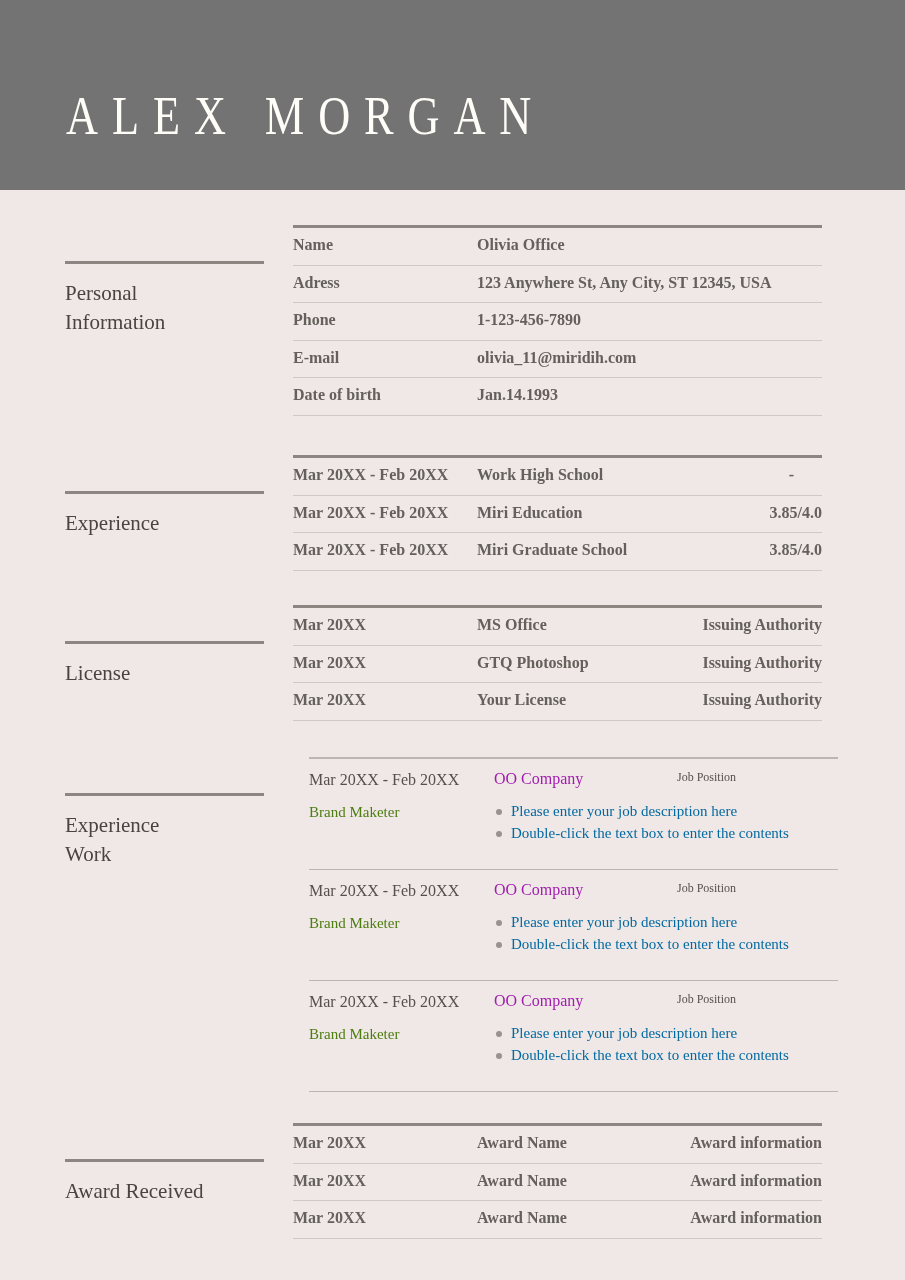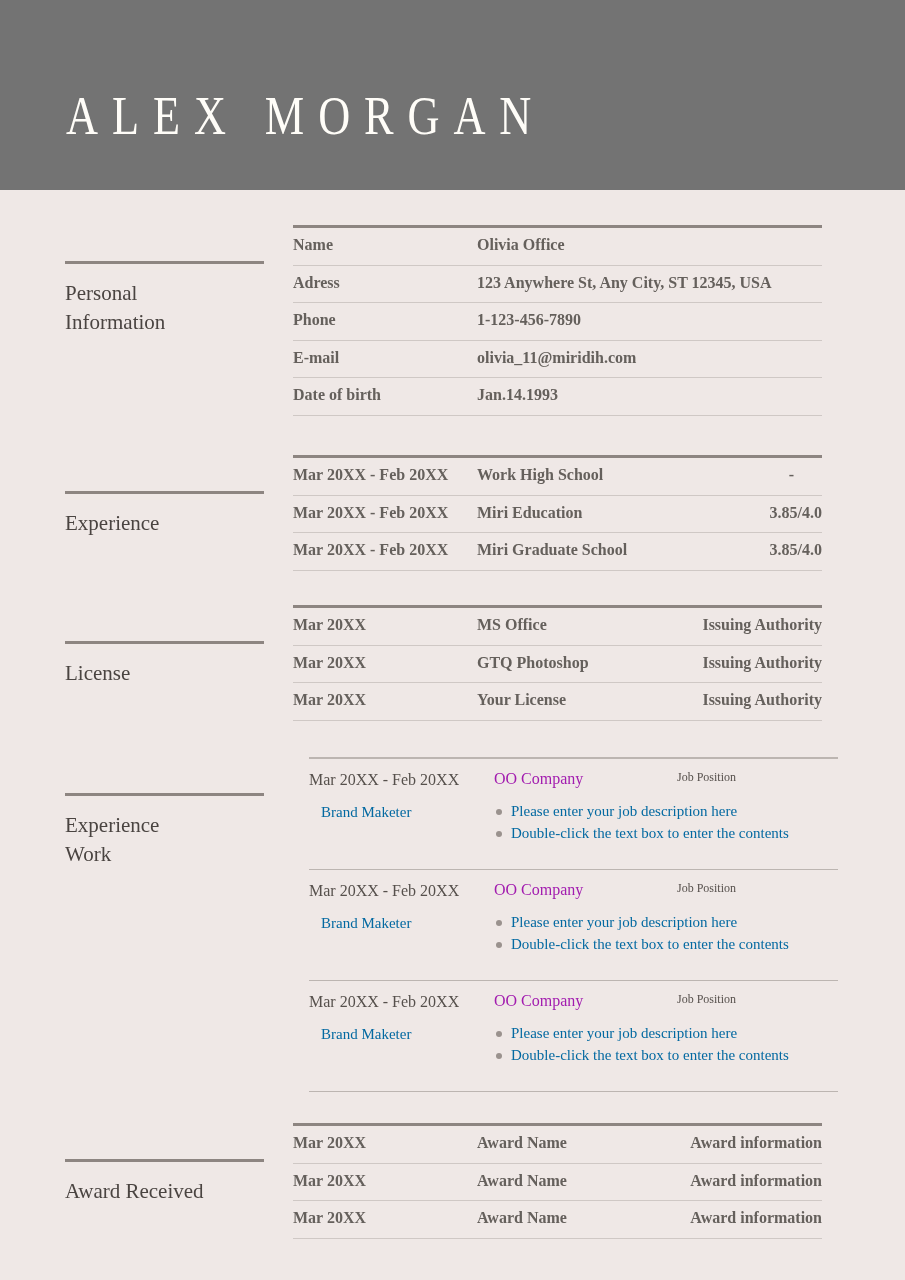--- a/index.html
+++ b/index.html
@@ -52,21 +52,21 @@
     .c3.center { right: 28px; }
     .work-right {
       position: absolute; left: 309px; top: 0; width: 529px;
       border-top: 2px solid #bcb5b1;
     }
     .work-item {
       position: relative; height: 111px;
       border-bottom: 1.5px solid #bcb5b1;
     }
     .work-date { position: absolute; left: 0; top: 12px; font-size: 16px; color: #56504c; white-space: nowrap; }
-    .work-role { position: absolute; left: 12px; top: 45px; font-size: 15px; color: #0369a1; white-space: nowrap; }
+    .work-role { position: absolute; left: 0; top: 45px; font-size: 15px; color: #4d7c0f; white-space: nowrap; }
     .work-company { position: absolute; left: 185px; top: 11px; font-size: 16px; color: #a21caf; white-space: nowrap; }
     .work-position { position: absolute; left: 368px; top: 11px; font-size: 12px; color: #56504c; white-space: nowrap; }
     .work-bullets { position: absolute; left: 185px; top: 41px; list-style: none; }
     .work-bullets li {
       position: relative; padding-left: 17px; font-size: 15px; line-height: 22px;
       color: #0369a1; white-space: nowrap;
     }
     .bullet-dot {
       position: absolute; left: 2px; top: 9px; width: 6px; height: 6px;
       border-radius: 50%; background: #9a928e;

